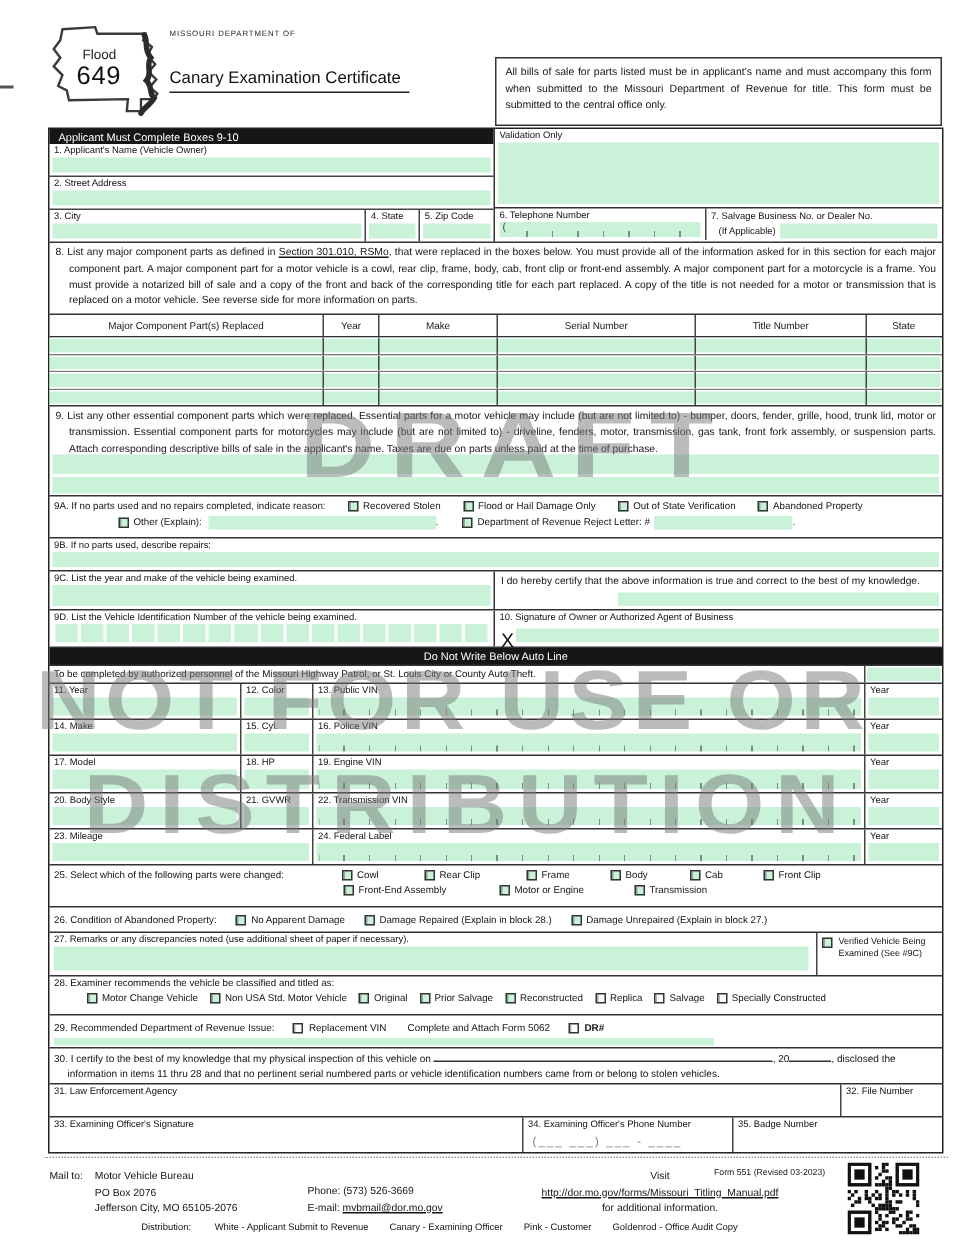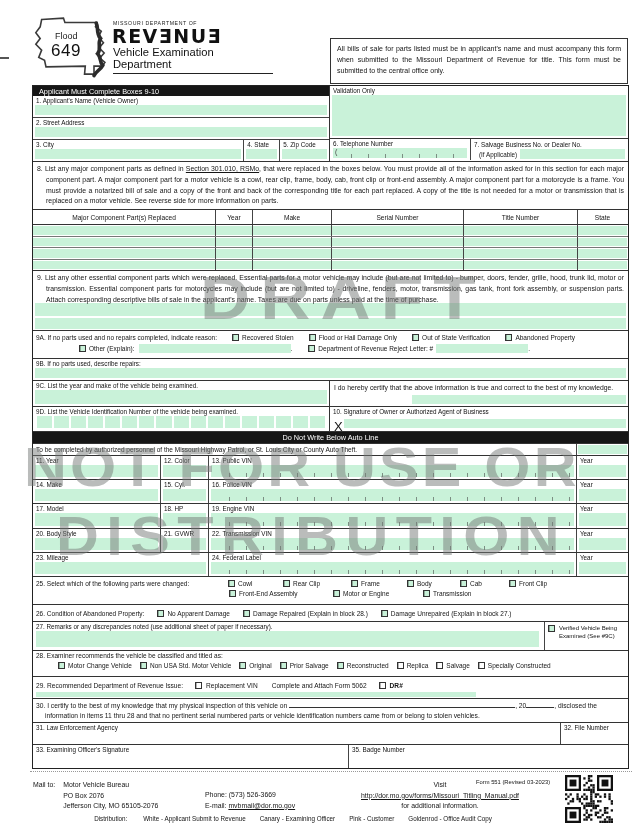--- a/index.html
+++ b/index.html
@@ -162,22 +162,21 @@
 <div class="page">
   <div class="print-mark"></div>
 
   <svg class="mo" viewBox="0 0 110 95">
     <path d="M16,7 L46,5 L48,11 L92,11 L90,17 L98,23 L94,31 L101,39 L95,46 L102,53 L96,60 L103,66 L99,71 L88,71 L88,82 L75,82 L76,71 L22,72 L20,63 L12,59 L16,49 L8,41 L14,33 L8,25 L14,17 Z" fill="#ffffff" stroke="#3a3a3a" stroke-width="2.2"></path>
     <path d="M91,12 C95,19 90,25 97,33 C92,40 99,47 93,54 C99,60 95,66 100,70 C97,76 90,79 88,84" fill="none" stroke="#2b2b2b" stroke-width="5" stroke-linecap="round"></path>
   </svg>
   <div class="form-word">Flood</div>
   <div class="form-num">649</div>
   <div class="dept-small">MISSOURI DEPARTMENT OF</div>
-  <div class="dept-logo">REVƎNUƎ</div>
-  <div class="form-title">Vehicle Examination Department</div>
+  <div class="form-title">Canary Examination Certificate</div>
   <div class="notice-box">All bills of sale for parts listed must be in applicant's name and must accompany this form when submitted to the Missouri Department of Revenue for title. This form must be submitted to the central office only.</div>
 
   <div class="main">
 
     <div class="rowA sec">
       <div class="rowA-left">
         <div class="bar">Applicant Must Complete Boxes 9-10</div>
         <div class="frow h22">
           <div class="flabel">1. Applicant's Name (Vehicle Owner)</div>
           <div class="gi ginput"></div>
@@ -582,20 +581,24 @@
         </div>
       <div class="r">
           <div class="flabel">32. File Number</div>
         </div>
     </div>
 
     <div class="b33">
       <div class="c33">
           <div class="flabel">33. Examining Officer's Signature</div>
         </div>
+      <div class="c34">
+        <div class="flabel">34. Examining Officer's Phone Number</div>
+        <div class="phone-fmt">(___ ___) ___ - ____</div>
+      </div>
       <div class="c35">
           <div class="flabel">35. Badge Number</div>
         </div>
     </div>
   </div>
 
   <div class="wm wm-draft">DRAFT</div>
   <div class="wm wm-1">NOT FOR USE OR</div>
   <div class="wm wm-2">DISTRIBUTION</div>
 

